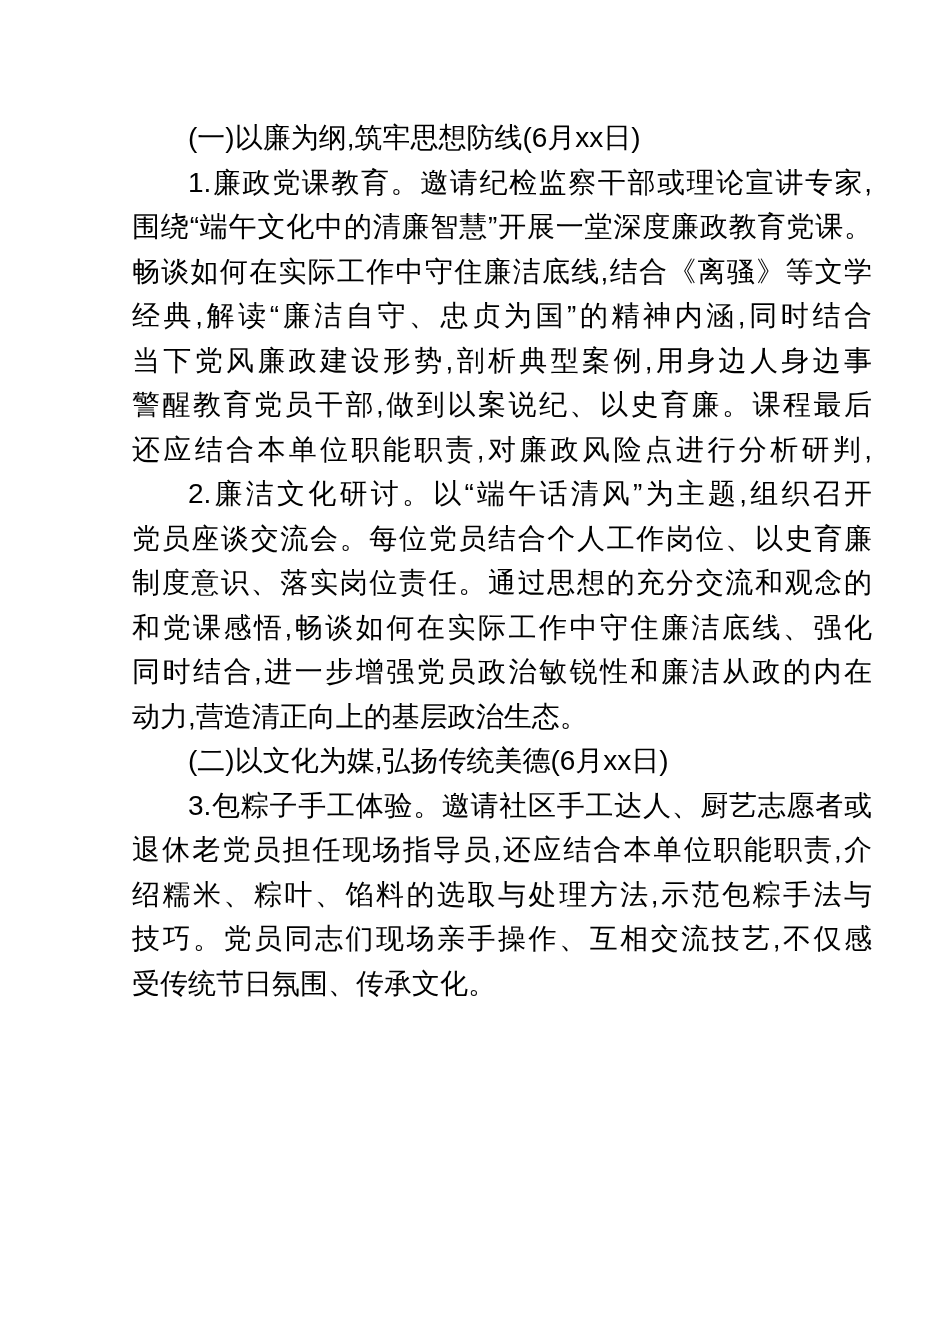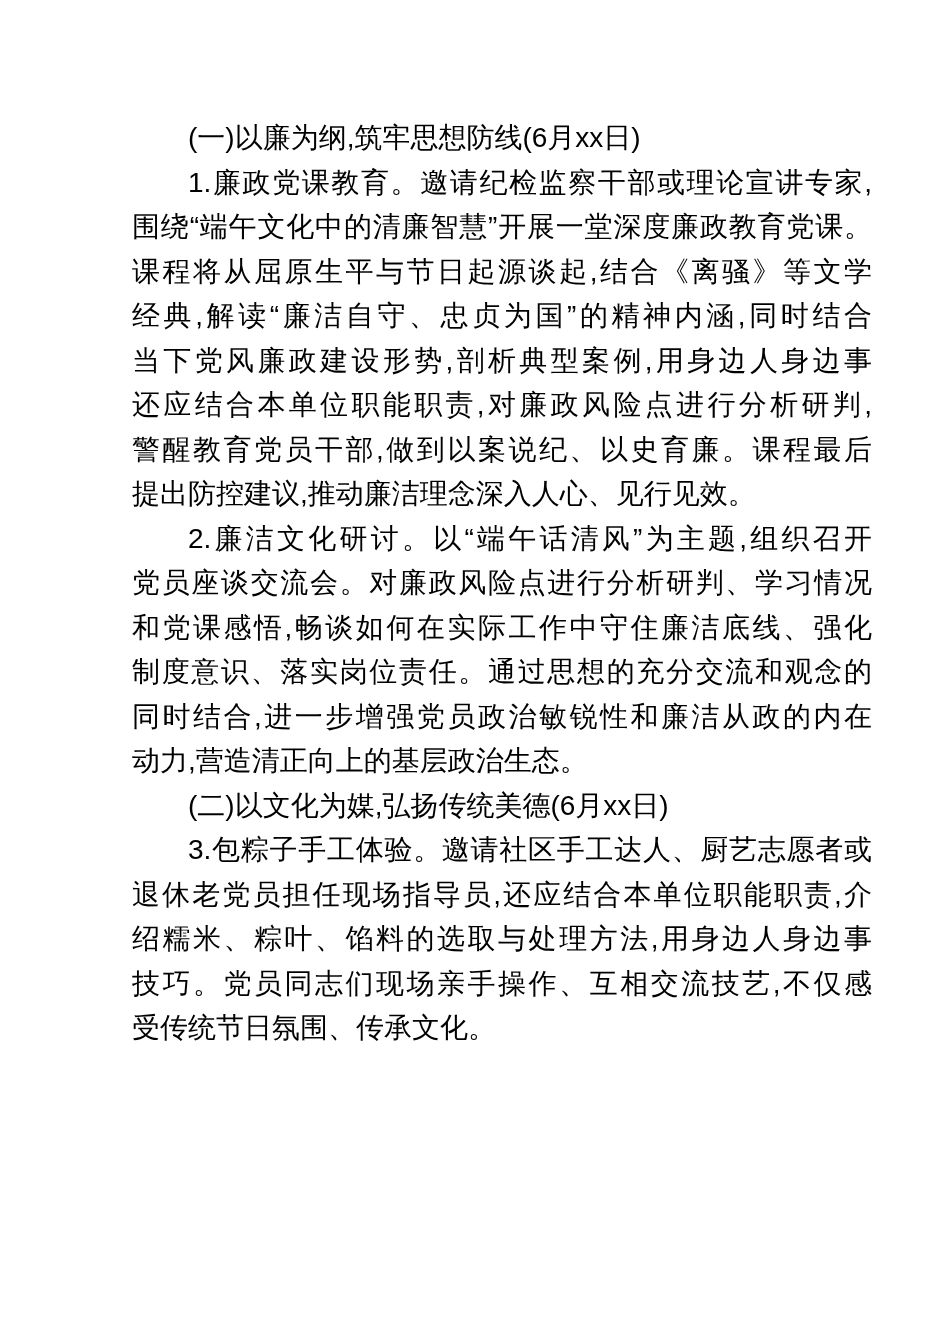--- a/index.html
+++ b/index.html
@@ -45,32 +45,31 @@
   }
 </style>
 </head>
 <body>
 
 <div class="page">
   <div class="doc">
     <div class="line indent last">(一)以廉为纲,筑牢思想防线(6月xx日)</div>
     <div class="line indent">1.廉政党课教育。邀请纪检监察干部或理论宣讲专家,</div>
     <div class="line">围绕“端午文化中的清廉智慧”开展一堂深度廉政教育党课。</div>
-    <div class="line">课程将从屈原生平与节日起源谈起,结合《离骚》等文学</div>
+    <div class="line">畅谈如何在实际工作中守住廉洁底线,结合《离骚》等文学</div>
     <div class="line">经典,解读“廉洁自守、忠贞为国”的精神内涵,同时结合</div>
     <div class="line">当下党风廉政建设形势,剖析典型案例,用身边人身边事</div>
+    <div class="line">警醒教育党员干部,做到以案说纪、以史育廉。课程最后</div>
     <div class="line">还应结合本单位职能职责,对廉政风险点进行分析研判,</div>
-    <div class="line">警醒教育党员干部,做到以案说纪、以史育廉。课程最后</div>
-    <div class="line last">提出防控建议,推动廉洁理念深入人心、见行见效。</div>
     <div class="line indent">2.廉洁文化研讨。以“端午话清风”为主题,组织召开</div>
-    <div class="line">党员座谈交流会。对廉政风险点进行分析研判、学习情况</div>
+    <div class="line">党员座谈交流会。每位党员结合个人工作岗位、以史育廉</div>
+    <div class="line">制度意识、落实岗位责任。通过思想的充分交流和观念的</div>
     <div class="line">和党课感悟,畅谈如何在实际工作中守住廉洁底线、强化</div>
-    <div class="line">制度意识、落实岗位责任。通过思想的充分交流和观念的</div>
     <div class="line">同时结合,进一步增强党员政治敏锐性和廉洁从政的内在</div>
     <div class="line last">动力,营造清正向上的基层政治生态。</div>
     <div class="line indent last">(二)以文化为媒,弘扬传统美德(6月xx日)</div>
     <div class="line indent">3.包粽子手工体验。邀请社区手工达人、厨艺志愿者或</div>
     <div class="line">退休老党员担任现场指导员,还应结合本单位职能职责,介</div>
-    <div class="line">绍糯米、粽叶、馅料的选取与处理方法,用身边人身边事</div>
+    <div class="line">绍糯米、粽叶、馅料的选取与处理方法,示范包粽手法与</div>
     <div class="line">技巧。党员同志们现场亲手操作、互相交流技艺,不仅感</div>
     <div class="line last">受传统节日氛围、传承文化。</div>
   </div>
 </div>
 
 </body></html>

